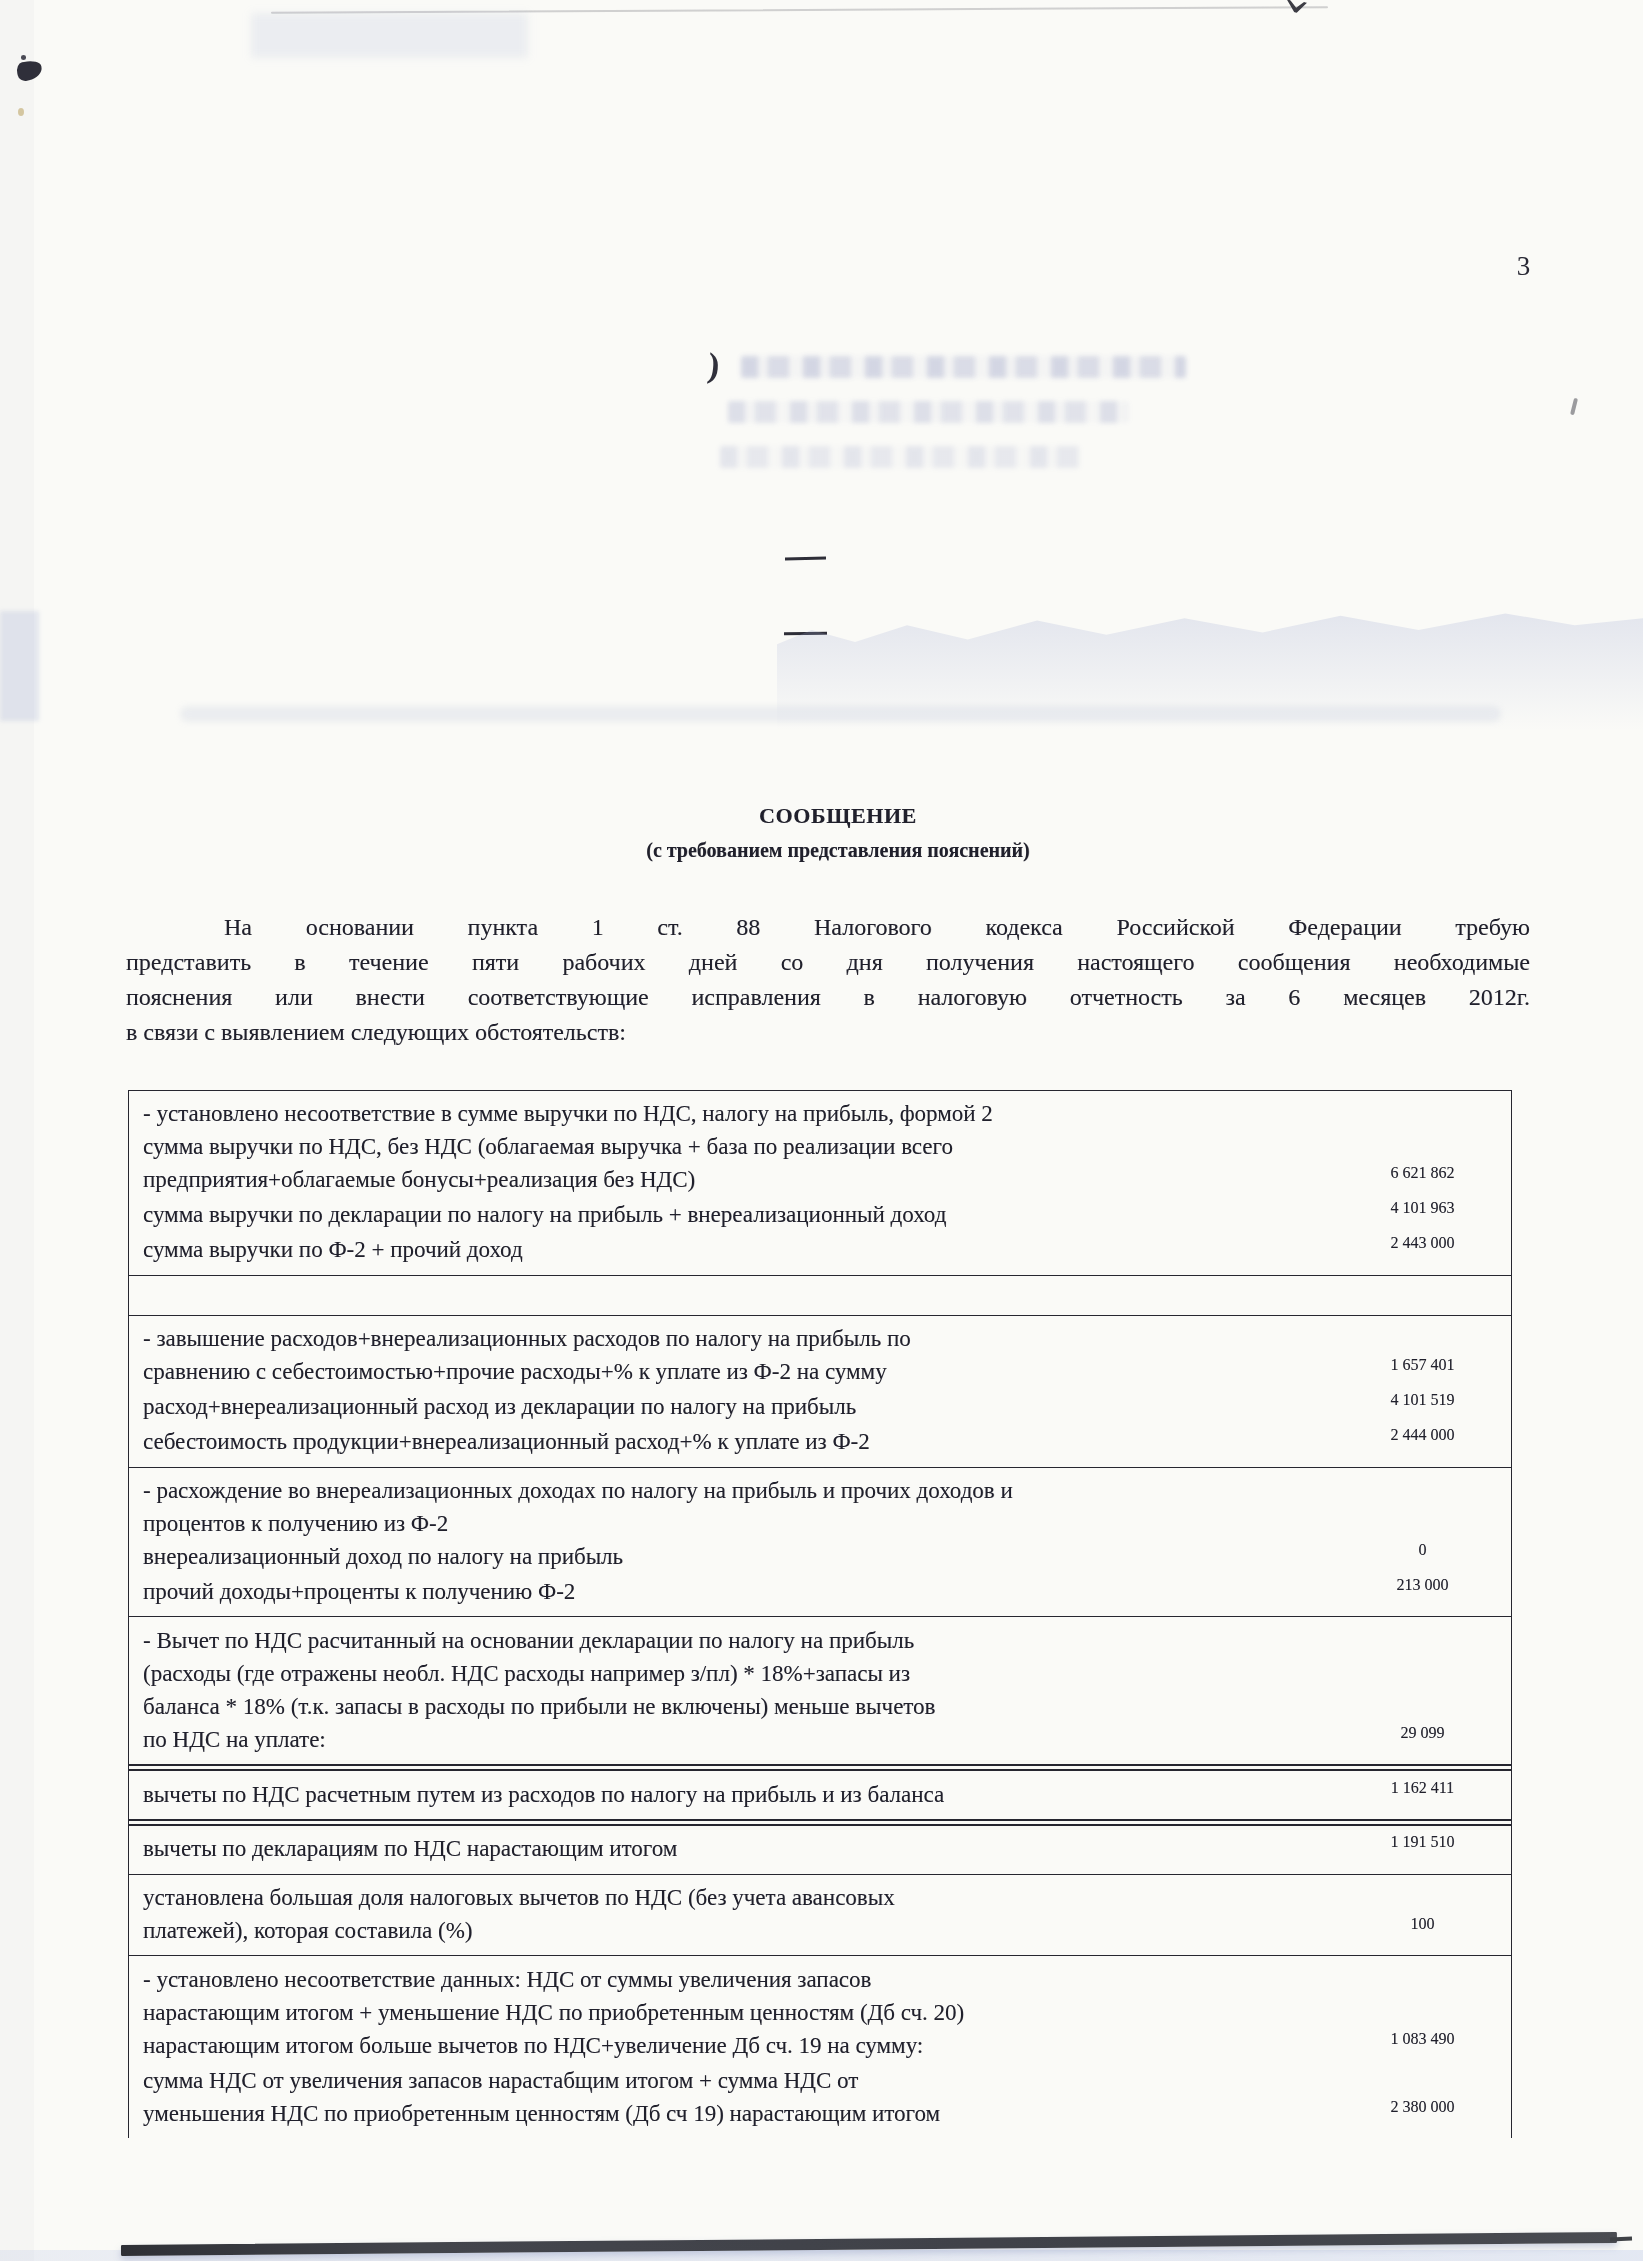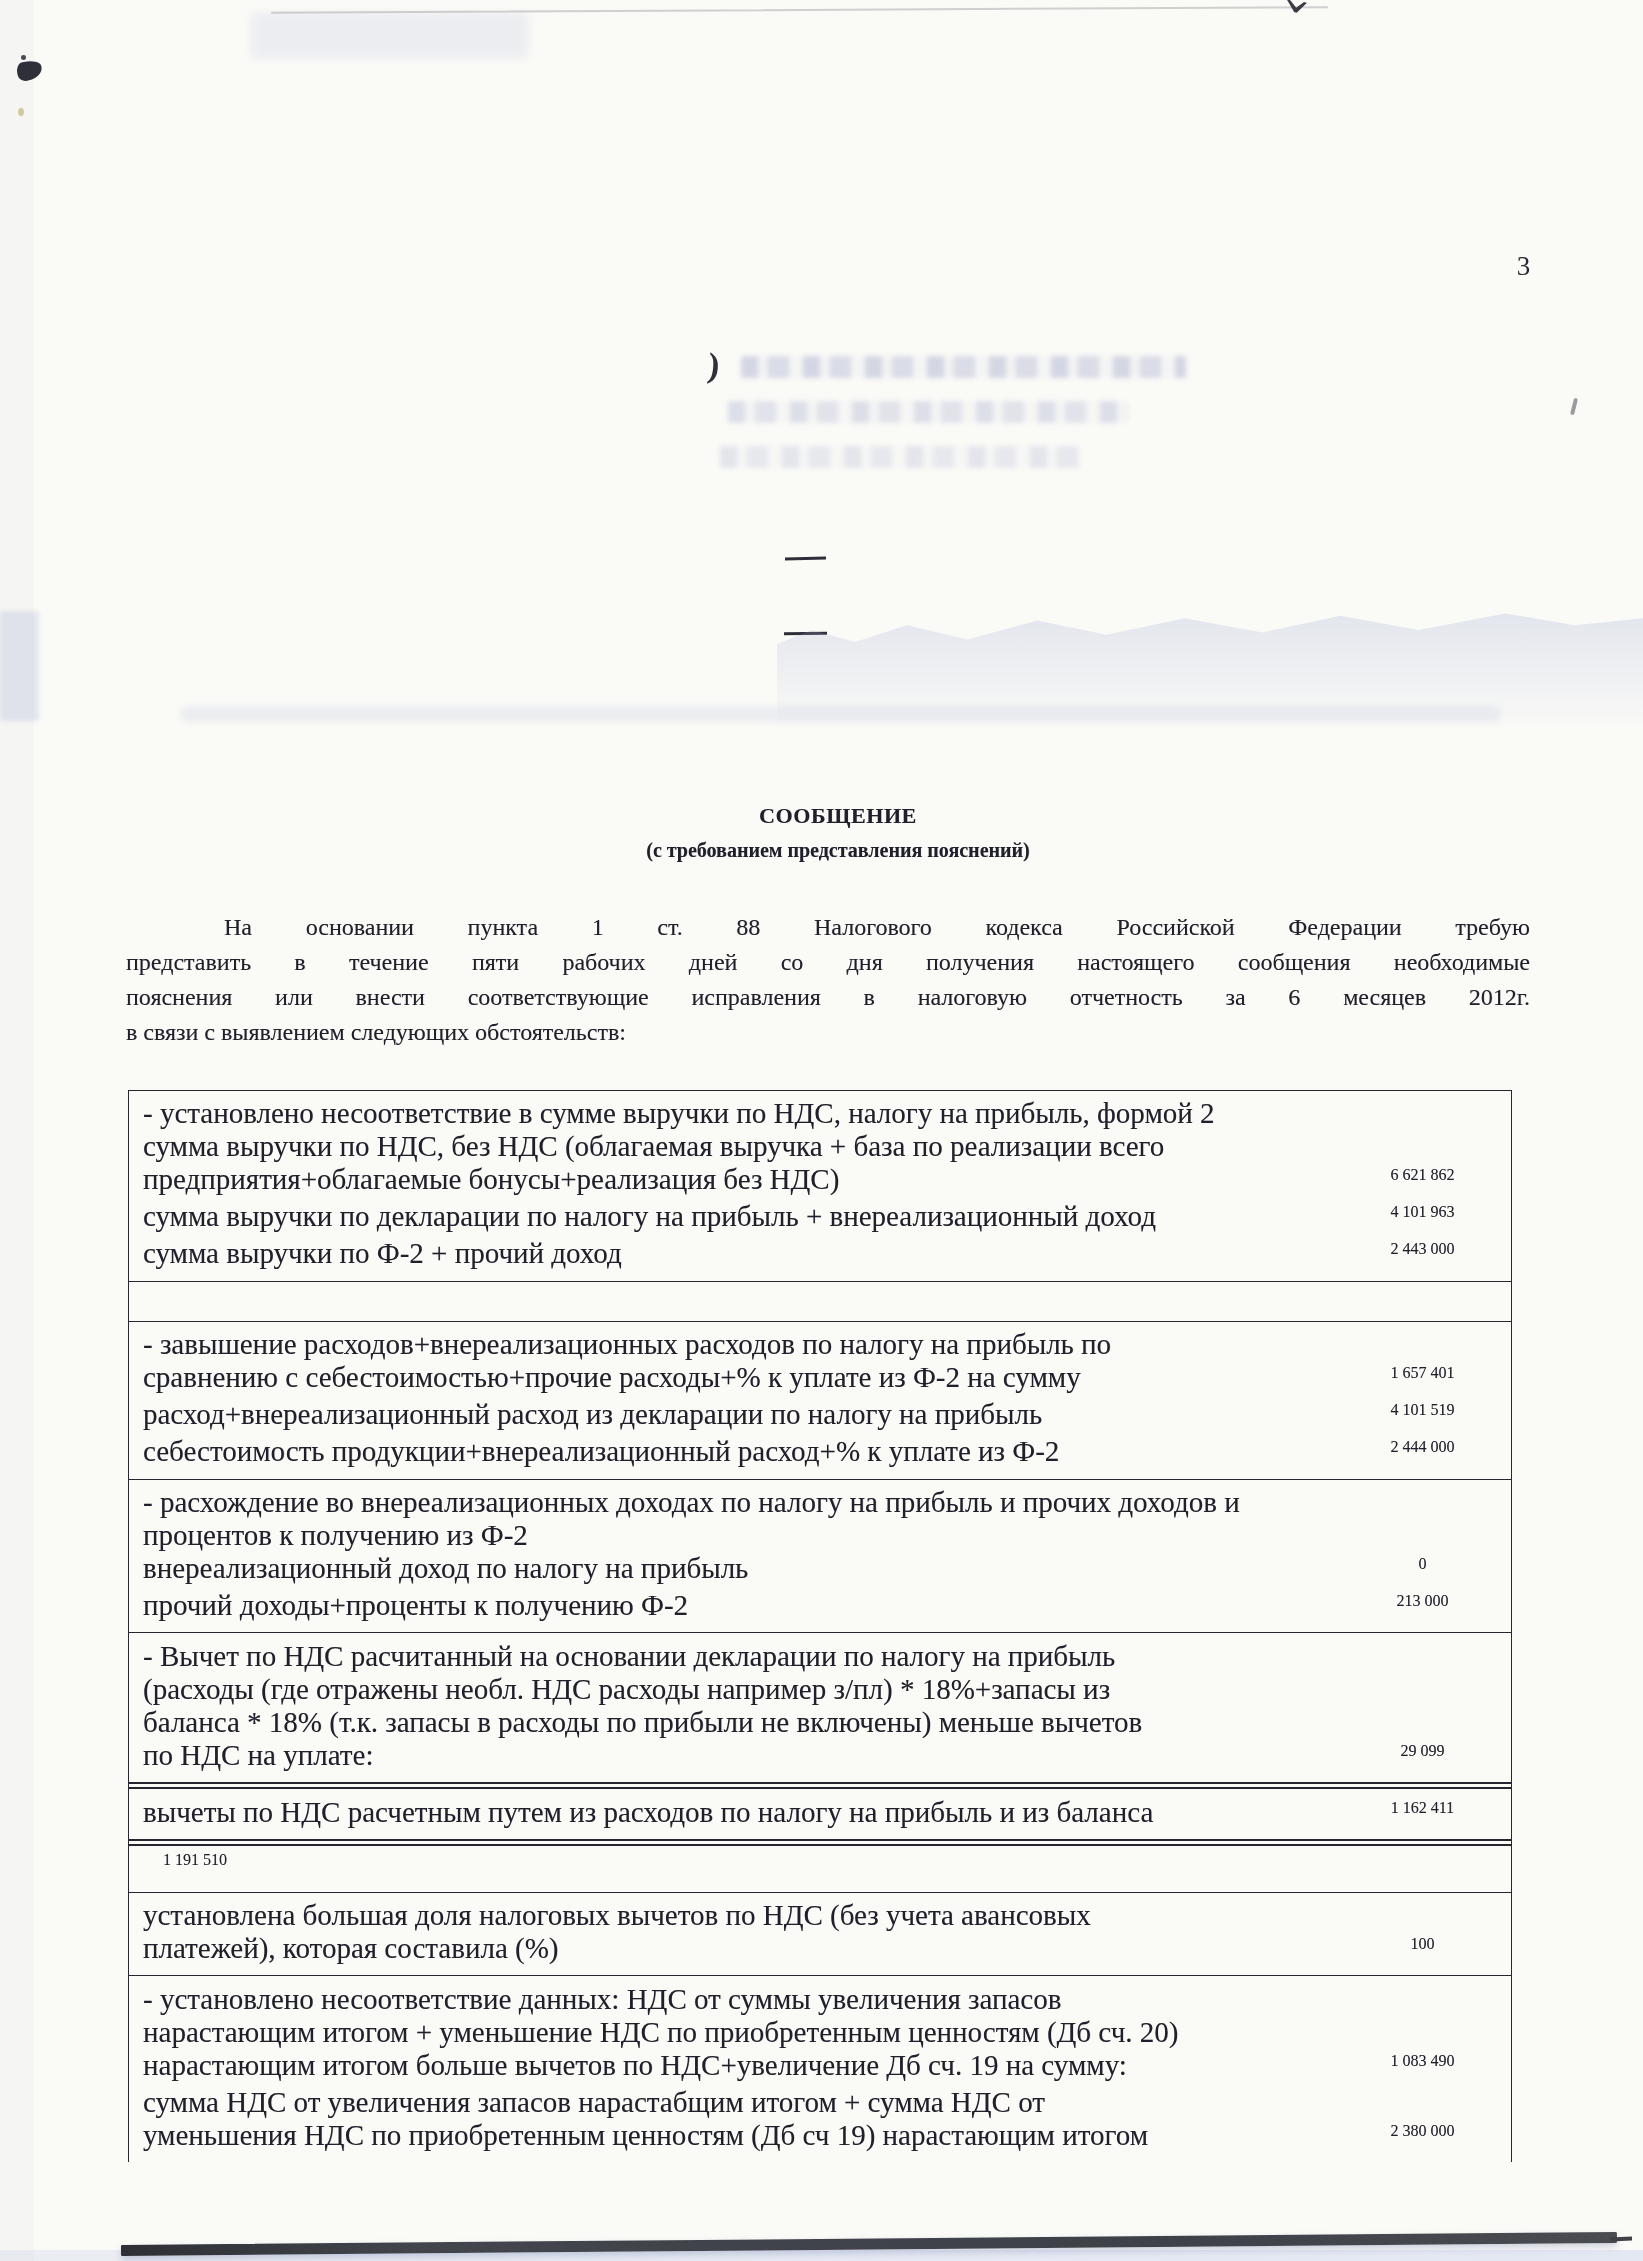--- a/index.html
+++ b/index.html
@@ -61,21 +61,21 @@
   .pline.first{text-indent:98px;}
   .pline.last{text-align-last:left;}
   .findings{position:absolute;left:128px;top:1090px;width:1384px;box-sizing:border-box;
     border:1.9px solid #262630;border-bottom:none;
     text-shadow:0.3px 0.3px 0.4px rgba(32,32,44,.3);}
   .block{padding:6.4px 0;}
   .block + .block{border-top:1.9px solid #262630;}
   .block.divider-double{border-top:7px double #262630;}
   .block.spacer{height:39px;padding:0;}
   .line{display:flex;align-items:baseline;line-height:33px;}
-  .label{flex:1 1 auto;padding-left:14px;white-space:nowrap;font-size:29px;}
+  .label{flex:1 1 auto;padding-left:14px;white-space:nowrap;font-size:23px;}
   .value{flex:0 0 132px;margin-right:22.6px;text-align:center;font-size:16px;
     transform:translateY(-9px);white-space:nowrap;}
 </style>
 </head>
 <body>
 
 <div class="page">
 
   <div class="edge-top-line"></div>
   <div class="edge-top-tint"></div>
@@ -191,20 +191,21 @@
         </div>
       </div>
       <div class="block divider-double">
         <div class="line">
           <span class="label">вычеты по НДС расчетным путем из расходов по налогу на прибыль и из баланса</span>
           <span class="value">1 162 411</span>
         </div>
       </div>
       <div class="block divider-double">
         <div class="line">
+          <span class="label">вычеты по декларациям по НДС нарастающим итогом</span>
           <span class="value">1 191 510</span>
         </div>
       </div>
       <div class="block">
         <div class="line">
           <span class="label">установлена большая доля налоговых вычетов по НДС (без учета авансовых</span>
           <span class="value"></span>
         </div>
         <div class="line">
           <span class="label">платежей), которая составила (%)</span>

